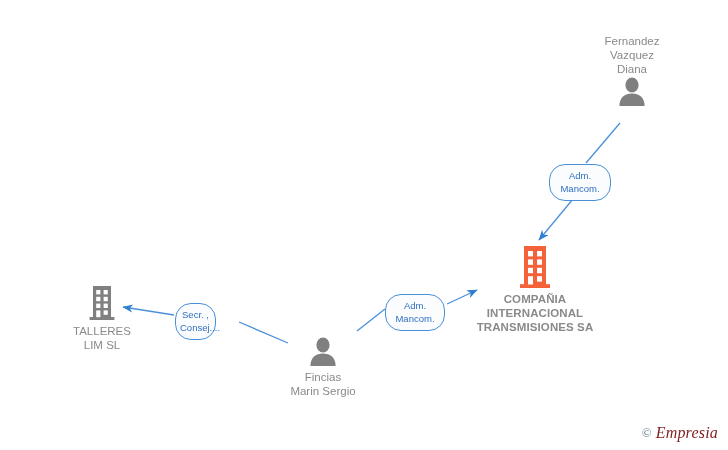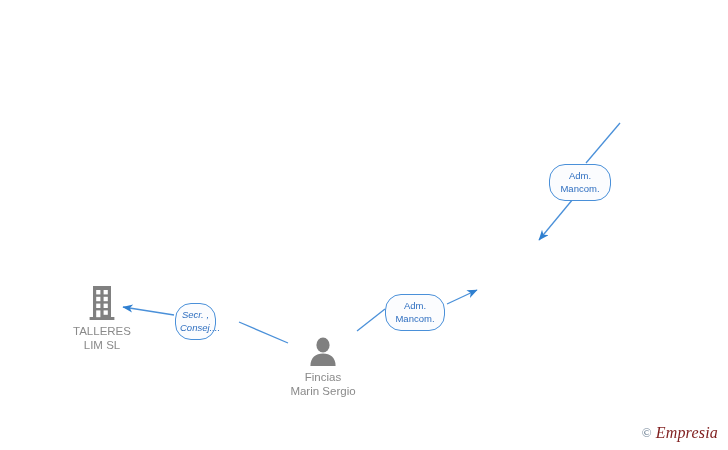--- a/index.html
+++ b/index.html
@@ -109,29 +109,55 @@
 
     <line x1="357" y1="331" x2="385" y2="309" stroke="#4a90d9" stroke-width="1.3"></line>
 
     <line x1="447" y1="304" x2="477" y2="290" stroke="#4a90d9" stroke-width="1.3" marker-end="url(#arrow)"></line>
 
     <line x1="288" y1="343" x2="239" y2="322" stroke="#4a90d9" stroke-width="1.3"></line>
 
     <line x1="174" y1="315" x2="123" y2="307" stroke="#4a90d9" stroke-width="1.3" marker-end="url(#arrow)"></line>
   </svg>
 
+  <div class="node person" style="left:552px; top:30px;">
+    <span class="label">Fernandez
+Vazquez
+Diana</span>
+    <svg class="icon" width="34" height="30" viewBox="0 0 34 30">
+      <ellipse cx="17" cy="9" rx="6.6" ry="7.6" fill="#808080"></ellipse>
+      <path d="M4.4,30 C4.4,21.4 9.8,17.4 17,17.4 C24.2,17.4 29.6,21.4 29.6,30 Z" fill="#808080"></path>
+    </svg>
+  </div>
 
   <div class="rolebox" style="left:549px; top:164px; width:62px;">Adm.
 Mancom.</div>
 
+  <div class="node company" style="left:455px; top:246px;">
+    <svg class="icon" width="34" height="42" viewBox="0 0 34 42">
+      <rect x="6" y="0" width="22" height="39" fill="#f4623a"></rect>
+      <rect x="2" y="38.2" width="30" height="3.8" fill="#f4623a"></rect>
+      <rect x="10" y="5" width="5" height="5.4" fill="#ffffff"></rect>
+      <rect x="19" y="5" width="5" height="5.4" fill="#ffffff"></rect>
+      <rect x="10" y="13.4" width="5" height="5.4" fill="#ffffff"></rect>
+      <rect x="19" y="13.4" width="5" height="5.4" fill="#ffffff"></rect>
+      <rect x="10" y="21.8" width="5" height="5.4" fill="#ffffff"></rect>
+      <rect x="19" y="21.8" width="5" height="5.4" fill="#ffffff"></rect>
+      <rect x="10" y="30.2" width="5" height="8.3" fill="#ffffff"></rect>
+      <rect x="19" y="30.2" width="5" height="5.4" fill="#ffffff"></rect>
+    </svg>
+    <span class="label">COMPAÑIA
+INTERNACIONAL
+TRANSMISIONES SA</span>
+  </div>
 
   <div class="rolebox" style="left:385px; top:294px; width:60px;">Adm.
 Mancom.</div>
 
-  <div class="rolebox" style="left:175px; top:303px; width:41px;font-style:italic;">Secr. ,
+  <div class="rolebox" style="left:175px; top:303px; width:41px;">Secr. ,
 Consej....</div>
 
   <div class="node person" style="left:243px; top:336px;">
     <svg class="icon" width="34" height="30" viewBox="0 0 34 30">
       <ellipse cx="17" cy="9" rx="6.6" ry="7.6" fill="#808080"></ellipse>
       <path d="M4.4,30 C4.4,21.4 9.8,17.4 17,17.4 C24.2,17.4 29.6,21.4 29.6,30 Z" fill="#808080"></path>
     </svg>
     <span class="label">Fincias
 Marin Sergio</span>
   </div>

